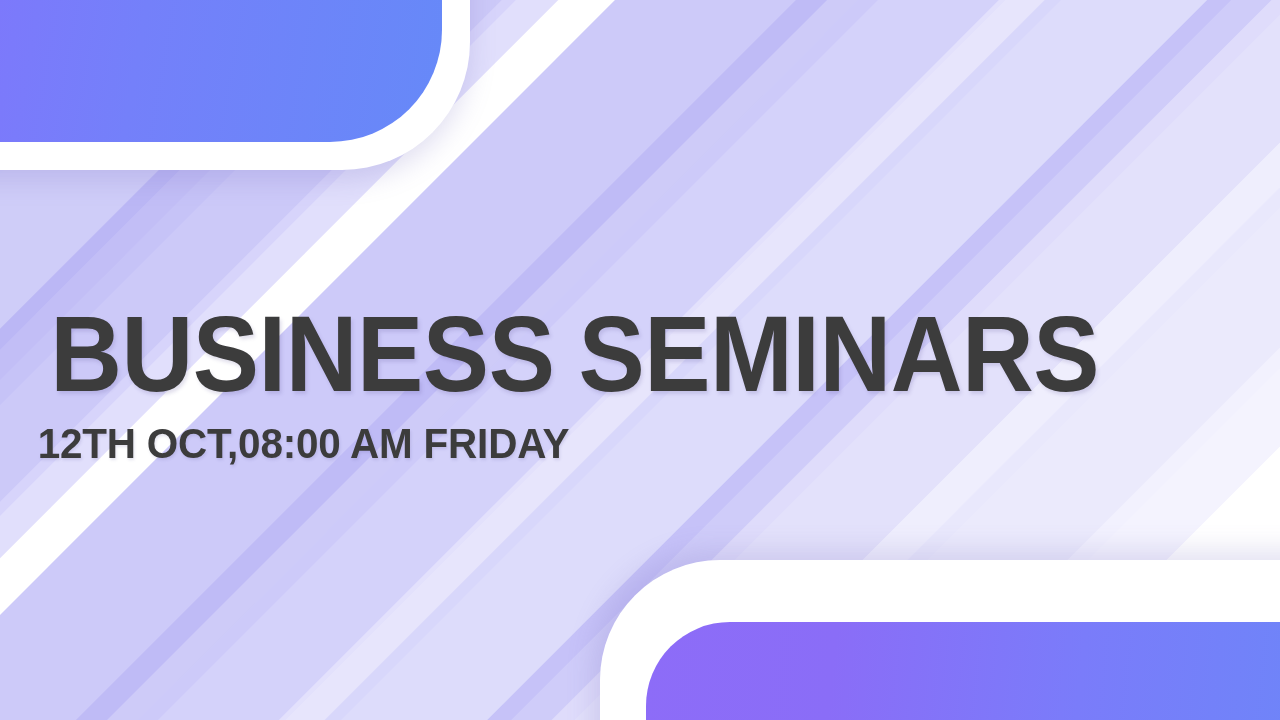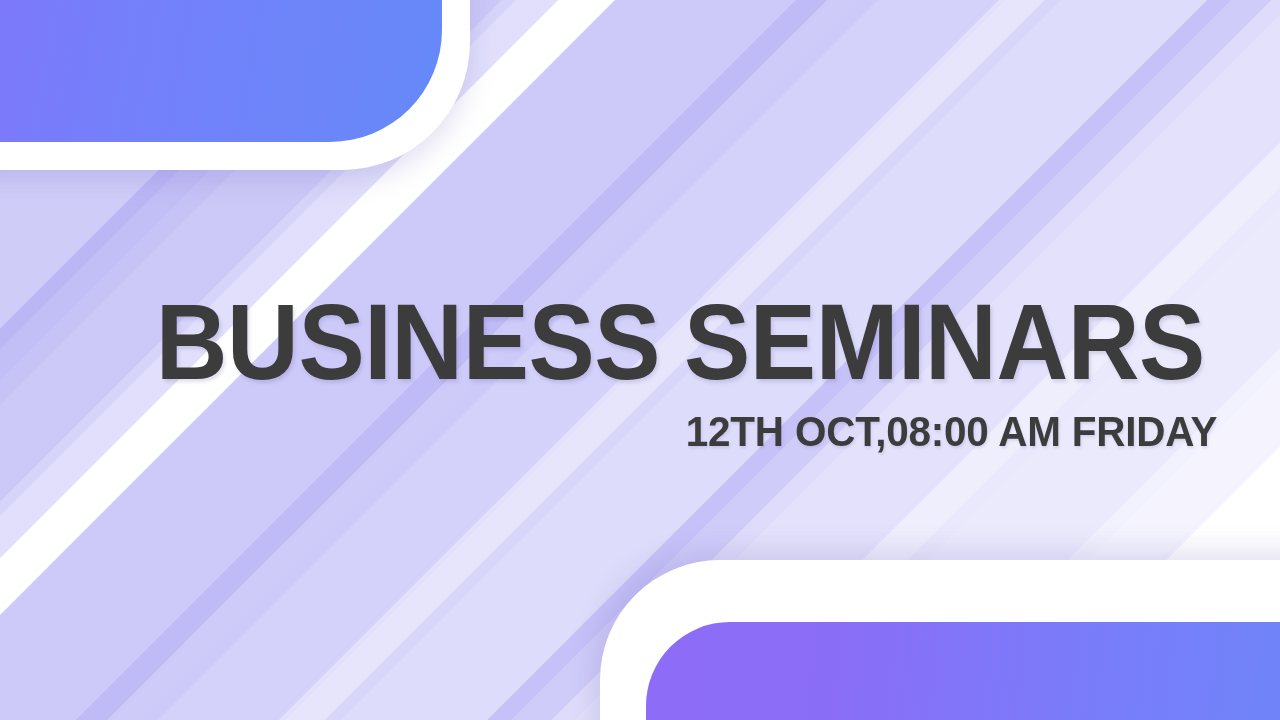--- a/index.html
+++ b/index.html
@@ -83,23 +83,23 @@
     left: 46px; top: 62px;
     width: 714px; height: 198px;
     border-radius: 84px 0 0 0;
     background: linear-gradient(96deg, #8d6cf8 0%, #8a6df7 26%, #7a7cfa 60%, #6b87f8 100%);
   }
 
   
   #headline-block {
     position: absolute;
     left: 0;
-    top: 288px;
+    top: 300px;
     width: 1255px;
-    text-align: right;
+    text-align: left;
     z-index: 6;
   }
 
   #event-title {
     margin: 0;
     font-size: 108px;
     line-height: 1.0;
     font-weight: 700;
     letter-spacing: -0.5px;
     color: #3c3c3c;

